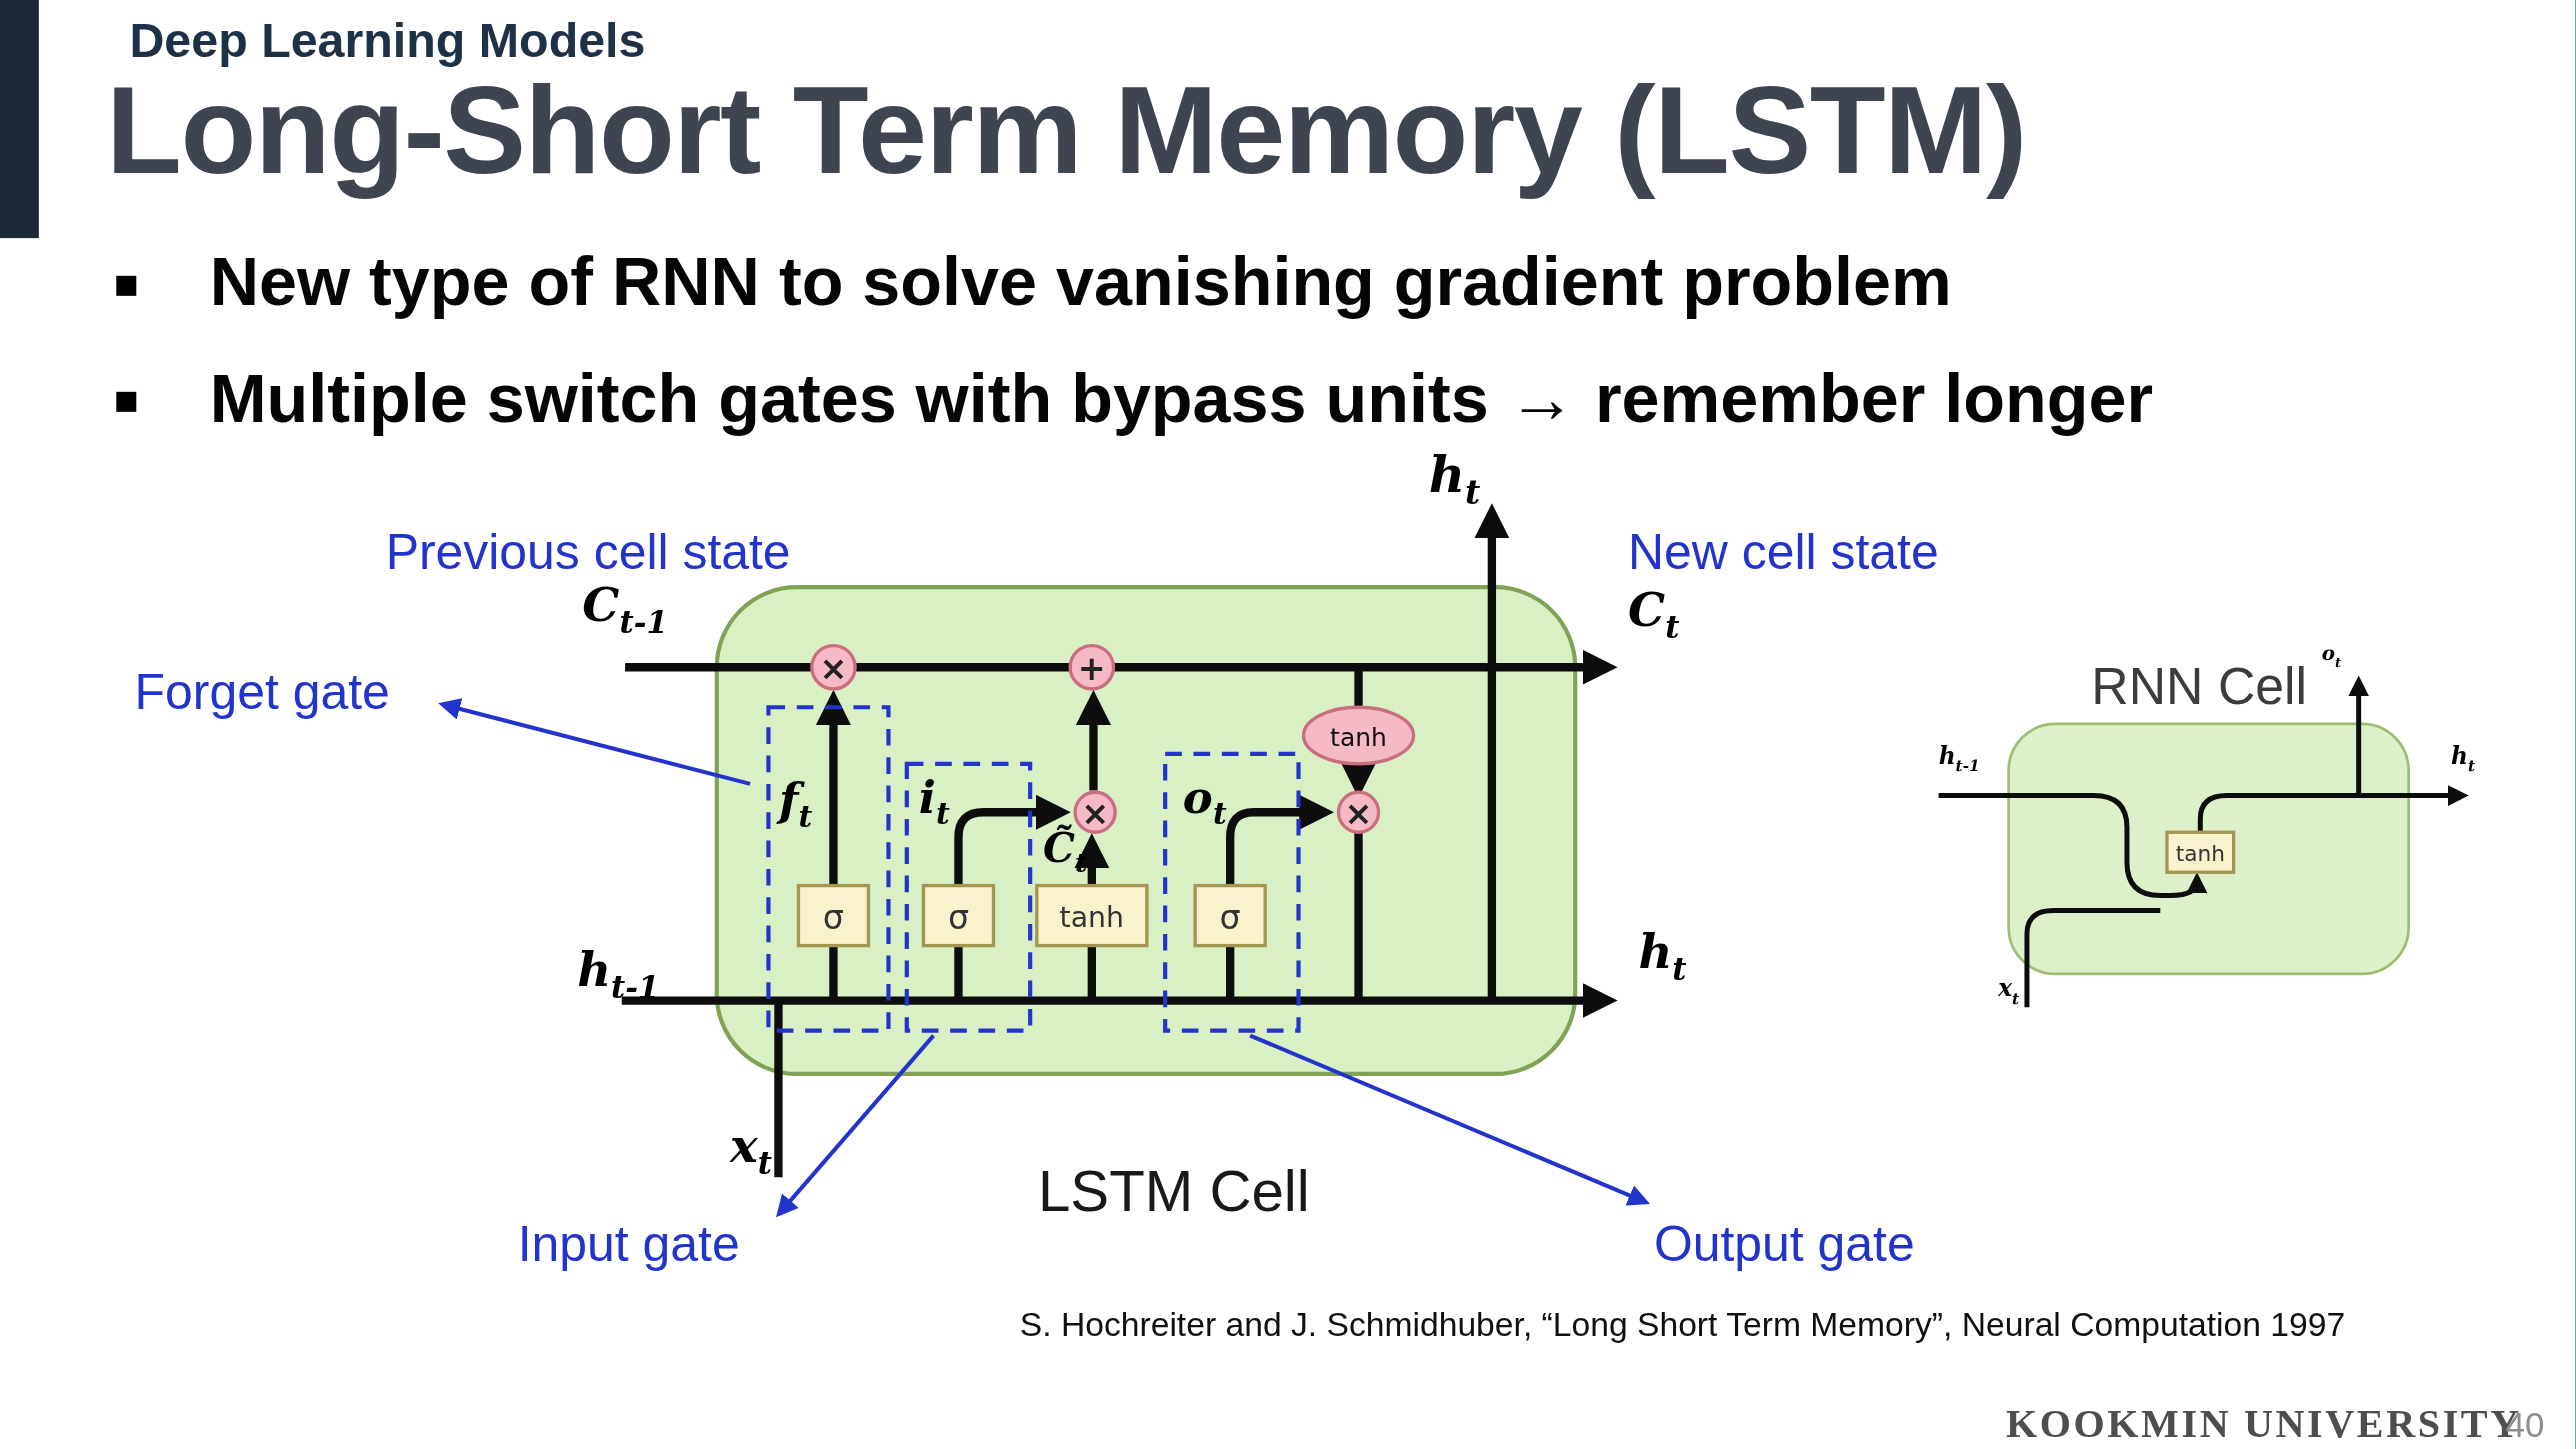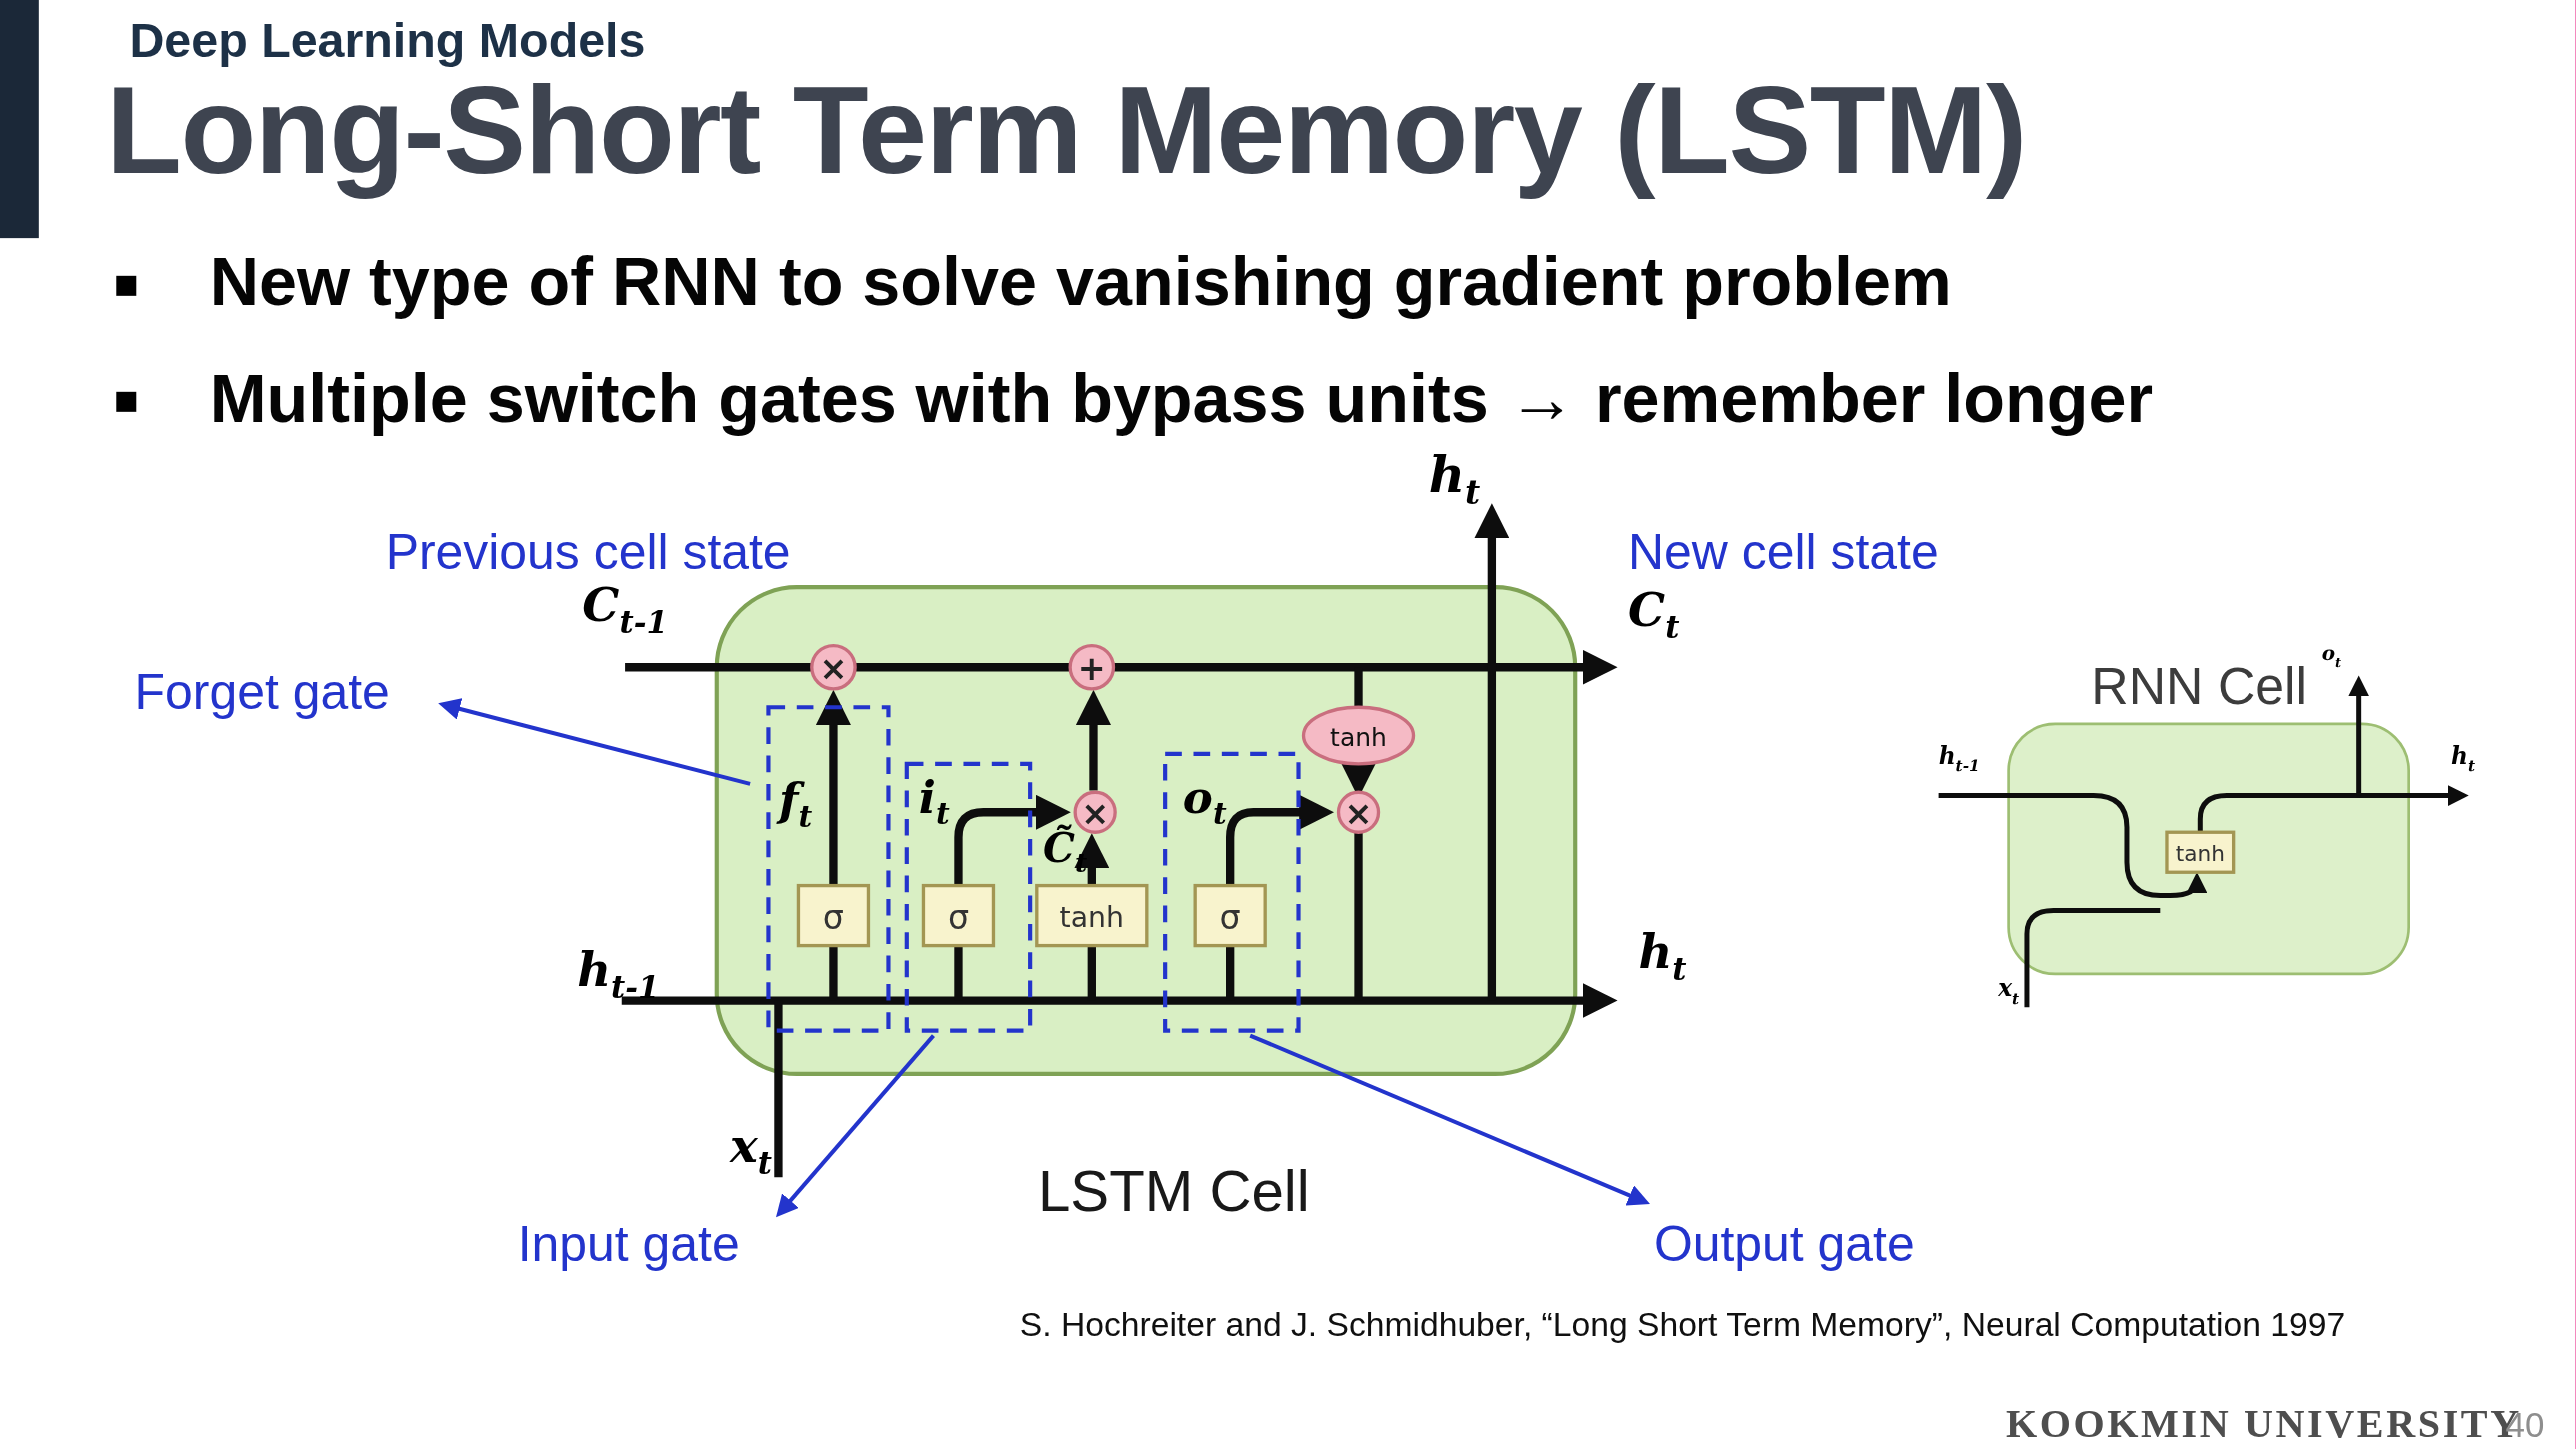--- a/index.html
+++ b/index.html
@@ -1,17 +1,17 @@
 <!DOCTYPE html>
 <html style="font-size:10.3px"><head>
 <meta charset="utf-8">
 <style>
   html,body{margin:0;padding:0;background:#ffffff;}
   body{width:2576px;height:1449px;overflow:hidden;}
-  .viewport{position:relative;width:2576px;height:1449px;background:#ec4899;}
+  .viewport{position:relative;width:2576px;height:1449px;background:#15803d;}
   .slide{
     position:absolute;left:0;top:0;width:995px;height:560px;background:#fff;
     transform:scale(2.5883);transform-origin:0 0;
     font-family:"Liberation Sans",sans-serif;
   }
   .accent-bar{position:absolute;left:0;top:0;width:15px;height:92px;background:#1b2838;}
   .kicker{position:absolute;left:50px;top:5.2px;font-size:18.7px;font-weight:700;color:#1d3147;}
   .title{position:absolute;left:41px;top:23px;margin:0;font-size:48px;font-weight:700;color:#3e4450;letter-spacing:-0.6px;white-space:nowrap;}
   .bullet{position:absolute;left:44px;display:flex;align-items:center;white-space:nowrap;}
   .b1{top:94px;}

